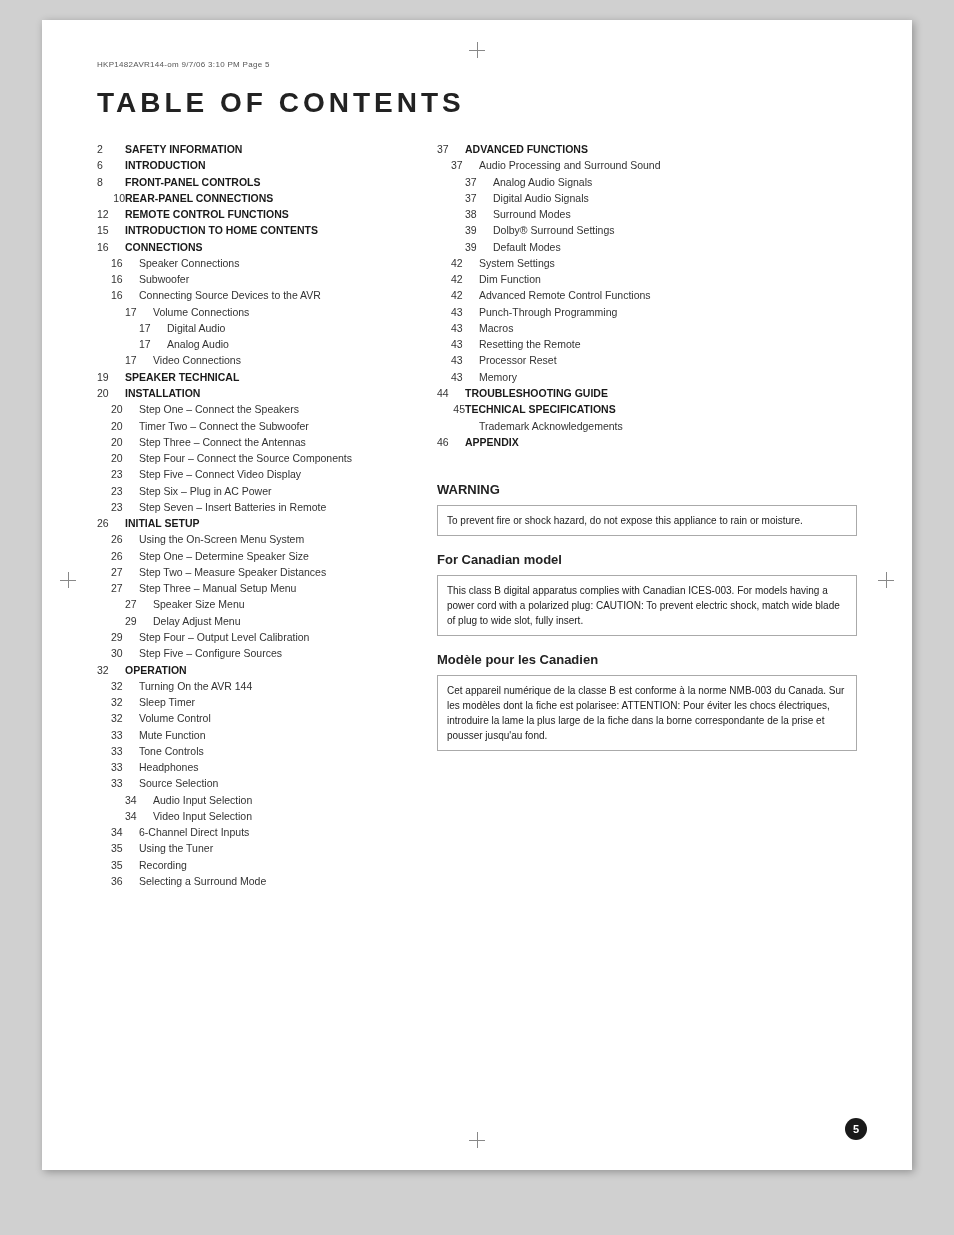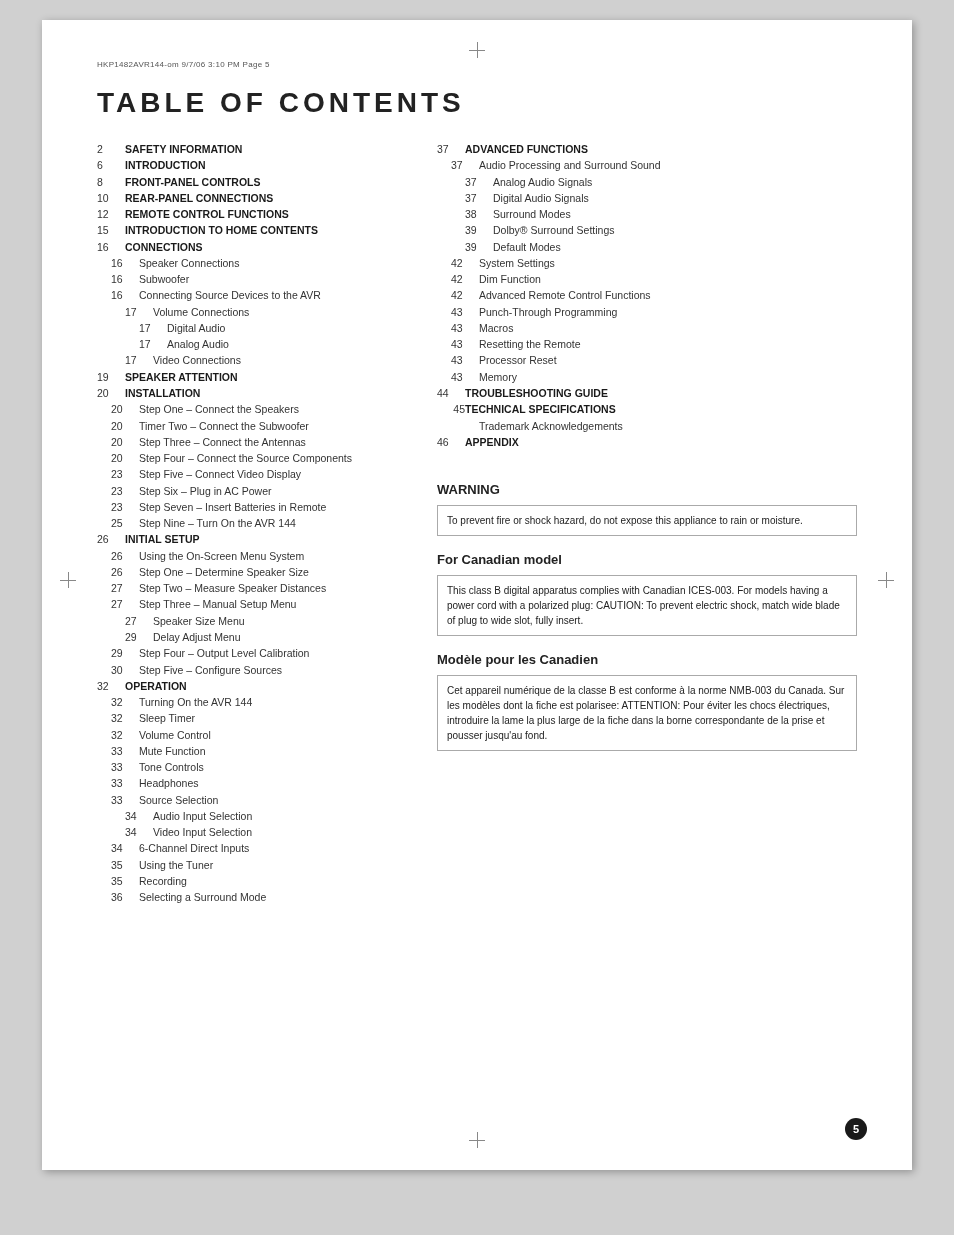--- a/index.html
+++ b/index.html
@@ -152,21 +152,21 @@
         </div>
         <div class="toc-row" style="padding-left: 0px;">
           <span class="toc-pg" style="min-width: 28px; flex-shrink: 0;">6</span>
           <span class="toc-label bold">INTRODUCTION</span>
         </div>
         <div class="toc-row" style="padding-left: 0px;">
           <span class="toc-pg" style="min-width: 28px; flex-shrink: 0;">8</span>
           <span class="toc-label bold">FRONT-PANEL CONTROLS</span>
         </div>
         <div class="toc-row" style="padding-left: 0px;">
-          <span class="toc-pg" style="min-width: 28px; flex-shrink: 0;">10</span>
+          <span class="toc-pg" style="min-width: 28px; flex-shrink: 0; text-align: right;">10</span>
           <span class="toc-label bold">REAR-PANEL CONNECTIONS</span>
         </div>
         <div class="toc-row" style="padding-left: 0px;">
           <span class="toc-pg" style="min-width: 28px; flex-shrink: 0;">12</span>
           <span class="toc-label bold">REMOTE CONTROL FUNCTIONS</span>
         </div>
         <div class="toc-row" style="padding-left: 0px;">
           <span class="toc-pg" style="min-width: 28px; flex-shrink: 0;">15</span>
           <span class="toc-label bold">INTRODUCTION TO HOME CONTENTS</span>
         </div>
@@ -197,21 +197,21 @@
         <div class="toc-row" style="padding-left: 42px;">
           <span class="toc-pg" style="min-width: 28px; flex-shrink: 0;">17</span>
           <span class="toc-label">Analog Audio</span>
         </div>
         <div class="toc-row" style="padding-left: 28px;">
           <span class="toc-pg" style="min-width: 28px; flex-shrink: 0;">17</span>
           <span class="toc-label">Video Connections</span>
         </div>
         <div class="toc-row" style="padding-left: 0px;">
           <span class="toc-pg" style="min-width: 28px; flex-shrink: 0;">19</span>
-          <span class="toc-label bold">SPEAKER ATTENTION</span>
+          <span class="toc-label bold">SPEAKER TECHNICAL</span>
         </div>
         <div class="toc-row" style="padding-left: 0px;">
           <span class="toc-pg" style="min-width: 28px; flex-shrink: 0;">20</span>
           <span class="toc-label bold">INSTALLATION</span>
         </div>
         <div class="toc-row" style="padding-left: 14px;">
           <span class="toc-pg" style="min-width: 28px; flex-shrink: 0;">20</span>
           <span class="toc-label">Step One – Connect the Speakers</span>
         </div>
         <div class="toc-row" style="padding-left: 14px;">
@@ -230,24 +230,20 @@
           <span class="toc-pg" style="min-width: 28px; flex-shrink: 0;">23</span>
           <span class="toc-label">Step Five – Connect Video Display</span>
         </div>
         <div class="toc-row" style="padding-left: 14px;">
           <span class="toc-pg" style="min-width: 28px; flex-shrink: 0;">23</span>
           <span class="toc-label">Step Six – Plug in AC Power</span>
         </div>
         <div class="toc-row" style="padding-left: 14px;">
           <span class="toc-pg" style="min-width: 28px; flex-shrink: 0;">23</span>
           <span class="toc-label">Step Seven – Insert Batteries in Remote</span>
-        </div>
-        <div class="toc-row" style="padding-left: 14px;">
-          <span class="toc-pg" style="min-width: 28px; flex-shrink: 0;">25</span>
-          <span class="toc-label">Step Nine – Turn On the AVR 144</span>
         </div>
         <div class="toc-row" style="padding-left: 0px;">
           <span class="toc-pg" style="min-width: 28px; flex-shrink: 0;">26</span>
           <span class="toc-label bold">INITIAL SETUP</span>
         </div>
         <div class="toc-row" style="padding-left: 14px;">
           <span class="toc-pg" style="min-width: 28px; flex-shrink: 0;">26</span>
           <span class="toc-label">Using the On-Screen Menu System</span>
         </div>
         <div class="toc-row" style="padding-left: 14px;">

